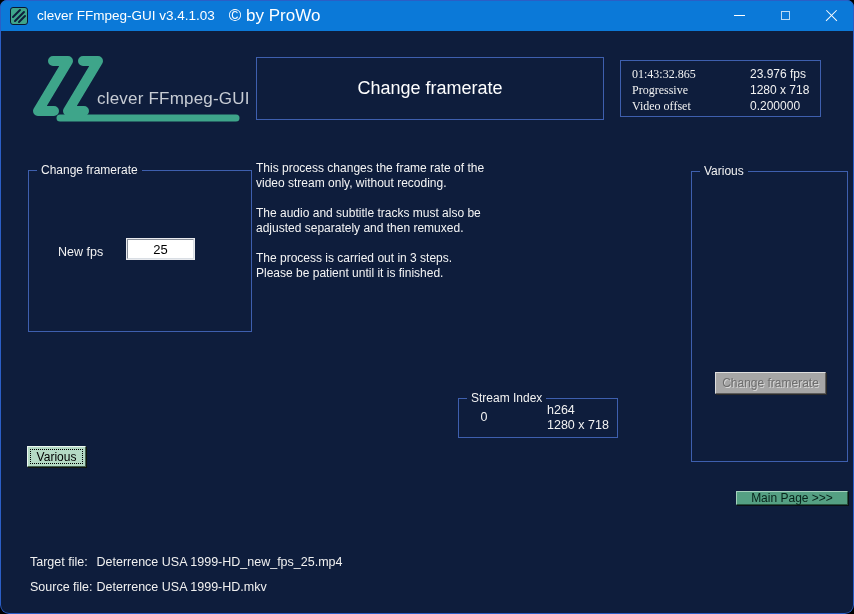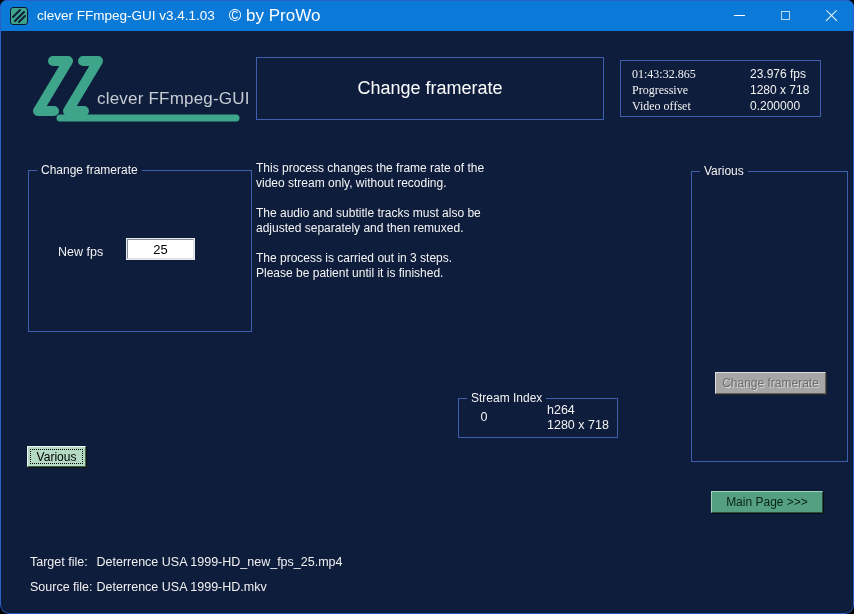--- a/index.html
+++ b/index.html
@@ -88,21 +88,21 @@
     position:absolute;left:27px;top:446px;width:59px;height:21px;
     background:#b4dac4;color:#000;font-size:12px;
     display:flex;align-items:center;justify-content:center;
     border:1px solid;border-color:#eaf6ef #45604f #45604f #eaf6ef;
     box-shadow:1px 1px 0 #10160f;cursor:pointer;
   }
   .btn-change .focus-rect{
     position:absolute;inset:2px;border:1px dotted #000;pointer-events:none;
   }
   .btn-mainpage{
-    position:absolute;left:711px;top:491px;width:112px;height:22px;
+    position:absolute;left:736px;top:491px;width:112px;height:14px;
     background:#55a083;color:#07231a;font-size:12px;
     display:flex;align-items:center;justify-content:center;
     border:1px solid;border-color:#a5d0bc #28523f #28523f #a5d0bc;
     box-shadow:1px 1px 0 #0a0f14;cursor:pointer;white-space:nowrap;
   }
   
   .file-row{position:absolute;font-size:12.5px;color:#f0f0f0;white-space:nowrap;}
   .file-row .flbl{display:inline-block;width:63px;}
   .row-target{left:30px;top:555px;}
   .row-source{left:30px;top:580px;}

